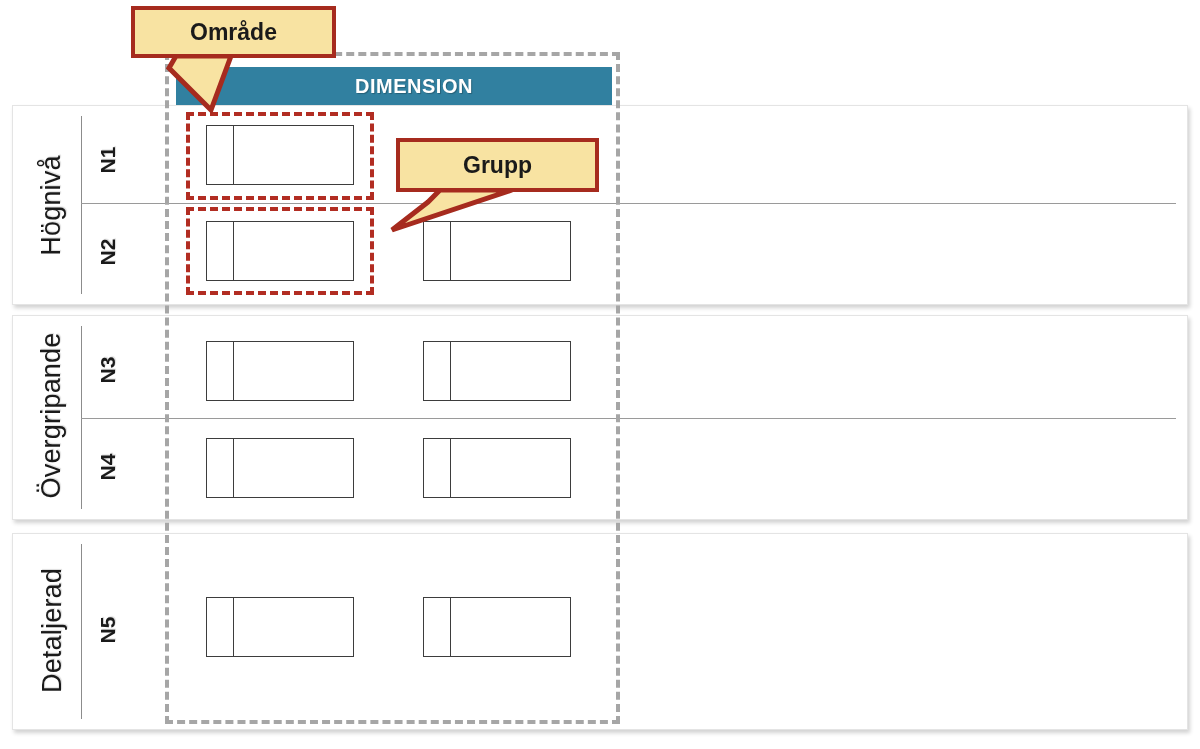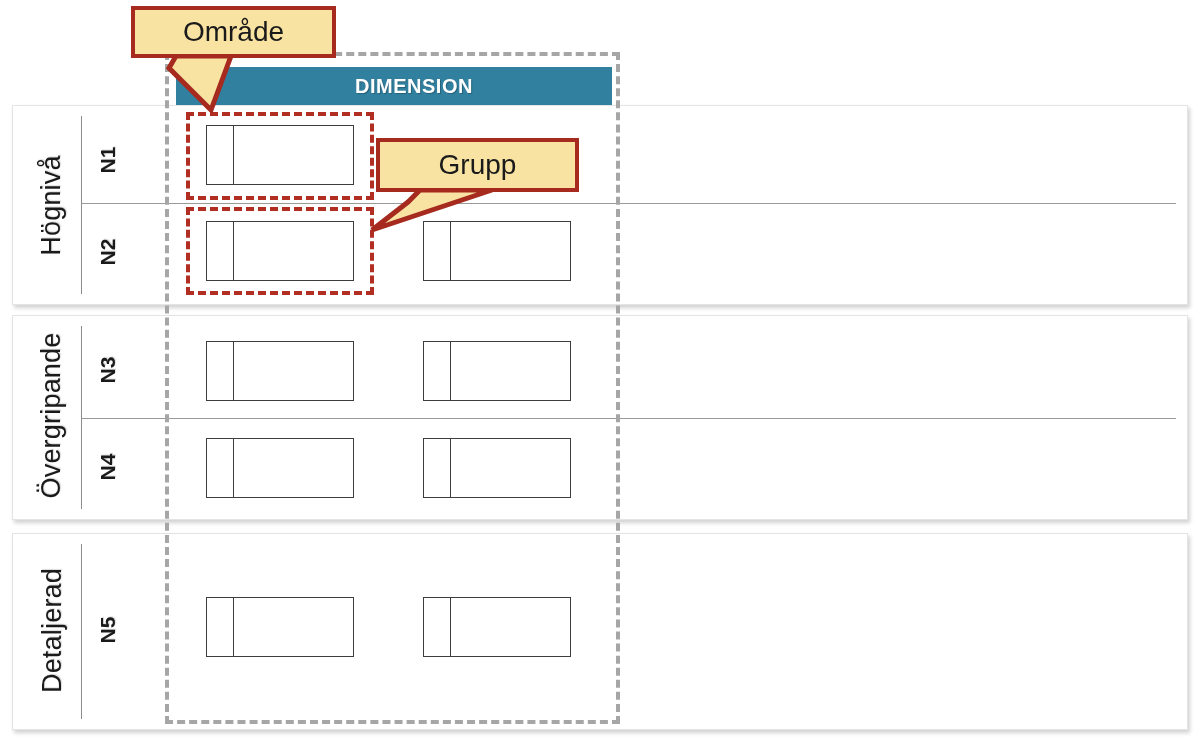--- a/index.html
+++ b/index.html
@@ -147,35 +147,35 @@
     top: 0;
     background: #f8e3a2;
     border: 4px solid #a62b1e;
     box-sizing: border-box;
     display: flex;
     align-items: center;
     justify-content: center;
   }
   .callout .bubble span {
     color: #1a1a1a;
-    font-size: 28px;
-    font-weight: 400;
+    font-size: 23px;
+    font-weight: 700;
   }
   .callout svg {
     position: absolute;
     left: 0;
     top: 0;
     overflow: visible;
     pointer-events: none;
   }
 
   .callout-omrade { left: 131px; top: 6px; width: 210px; height: 110px; }
   .callout-omrade .bubble { width: 205px; height: 52px; }
 
-  .callout-grupp  { left: 372px; top: 138px; width: 210px; height: 95px; }
+  .callout-grupp  { left: 392px; top: 138px; width: 210px; height: 95px; }
   .callout-grupp .bubble { left: 4px; width: 203px; height: 54px; }
 </style>
 </head>
 <body>
 
 <div id="stage">
 
   <div class="band band-1">
     <div class="vrule"></div>
     <div class="hrule hrule-1"></div>

